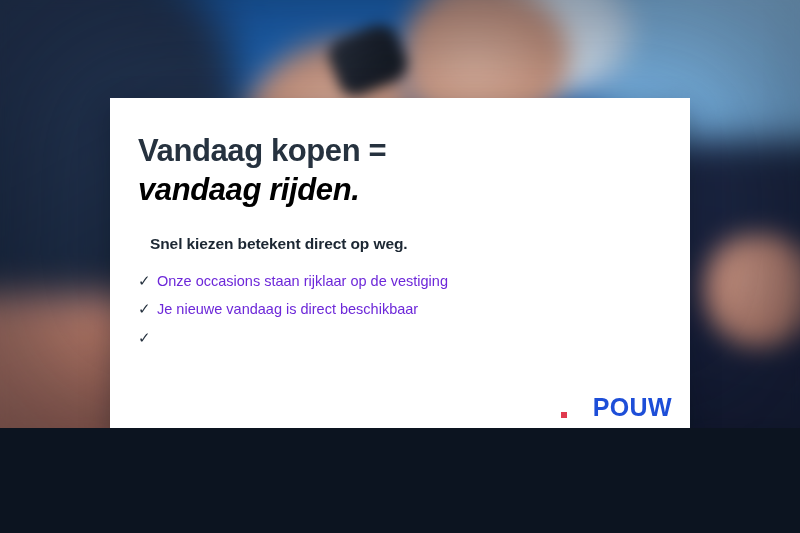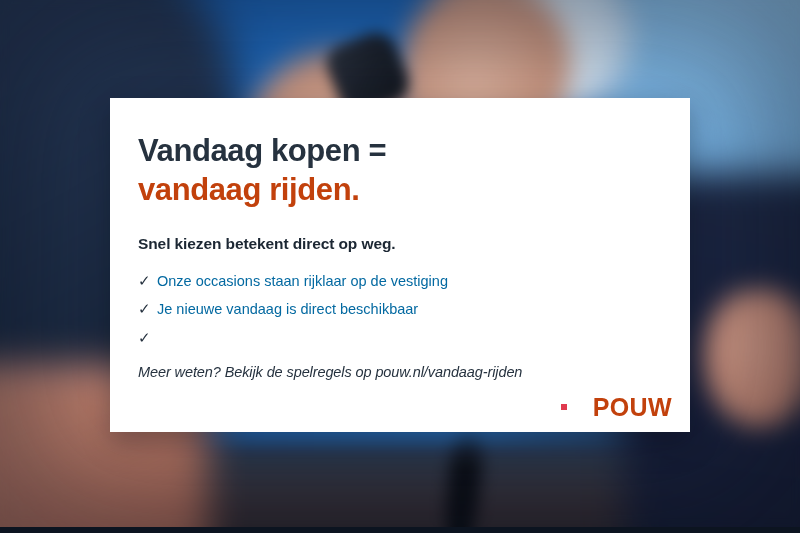--- a/index.html
+++ b/index.html
@@ -3,21 +3,21 @@
 <meta charset="utf-8">
 <style>
   html, body {
     margin: 0;
     padding: 0;
     background: #0c1420;
   }
   #stage {
     position: relative;
     width: 800px;
-    height: 527px;
+    height: 428px;
     overflow: hidden;
     font-family: "Liberation Sans", sans-serif;
   }
 
   
   .bg-root {
     position: absolute;
     inset: 0;
     background: #17365c;
     overflow: hidden;
@@ -151,24 +151,24 @@
   }
 
   .headline {
     font-size: 31px;
     font-weight: bold;
     line-height: 1.27;
     letter-spacing: -0.4px;
     margin: 0 0 0 0;
   }
   .headline .line-dark { color: #26323f; display: block; }
-  .headline .line-red  { color: #c2410c; display: block; }
+  .headline .line-red  { color: #000000; display: block; font-style: italic; }
 
   .subhead {
-    margin: 25px 0 0 0;
+    margin: 25px 0 0 12px;
     font-size: 15.5px;
     font-weight: bold;
     color: #1c2733;
     letter-spacing: -0.1px;
   }
 
   .benefits {
     list-style: none;
     margin: 20px 0 0 0;
     padding: 0;
@@ -180,39 +180,39 @@
   }
   .check-mark {
     flex: 0 0 auto;
     width: 19px;
     font-size: 15px;
     color: #26323f;
     line-height: 1;
   }
   .benefit-text {
     font-size: 14.5px;
-    color: #0369a1;
+    color: #6d28d9;
     line-height: 1.2;
   }
 
   .footnote {
     margin: 19px 0 0 0;
     font-size: 14.5px;
     font-style: italic;
     color: #26323f;
     letter-spacing: -0.1px;
   }
 
   .brand-logo {
     position: absolute;
     right: 18px;
     bottom: 12px;
     display: flex;
-    align-items: center;
-    color: #c2410c;
+    align-items: flex-end;
+    color: #1d4ed8;
     gap: 24px;
   }
   .brand-dot {
     width: 6px;
     height: 6px;
     background: #e03a4e;
     margin-right: 2px;
     margin-bottom: 2px;
     flex: 0 0 auto;
   }
@@ -264,21 +264,20 @@
       </li>
       <li class="benefit-row">
         <span class="check-mark">✓</span>
         <span class="benefit-text">Je nieuwe vandaag is direct beschikbaar</span>
       </li>
       <li class="benefit-row">
         <span class="check-mark">✓</span>
       </li>
     </ul>
 
-    <p class="footnote">Meer weten? Bekijk de spelregels op pouw.nl/vandaag-rijden</p>
 
     <div class="brand-logo">
       <span class="brand-dot"></span>
       <span class="brand-word">POUW</span>
     </div>
 
   </div>
 </div>
 
 </body></html>

